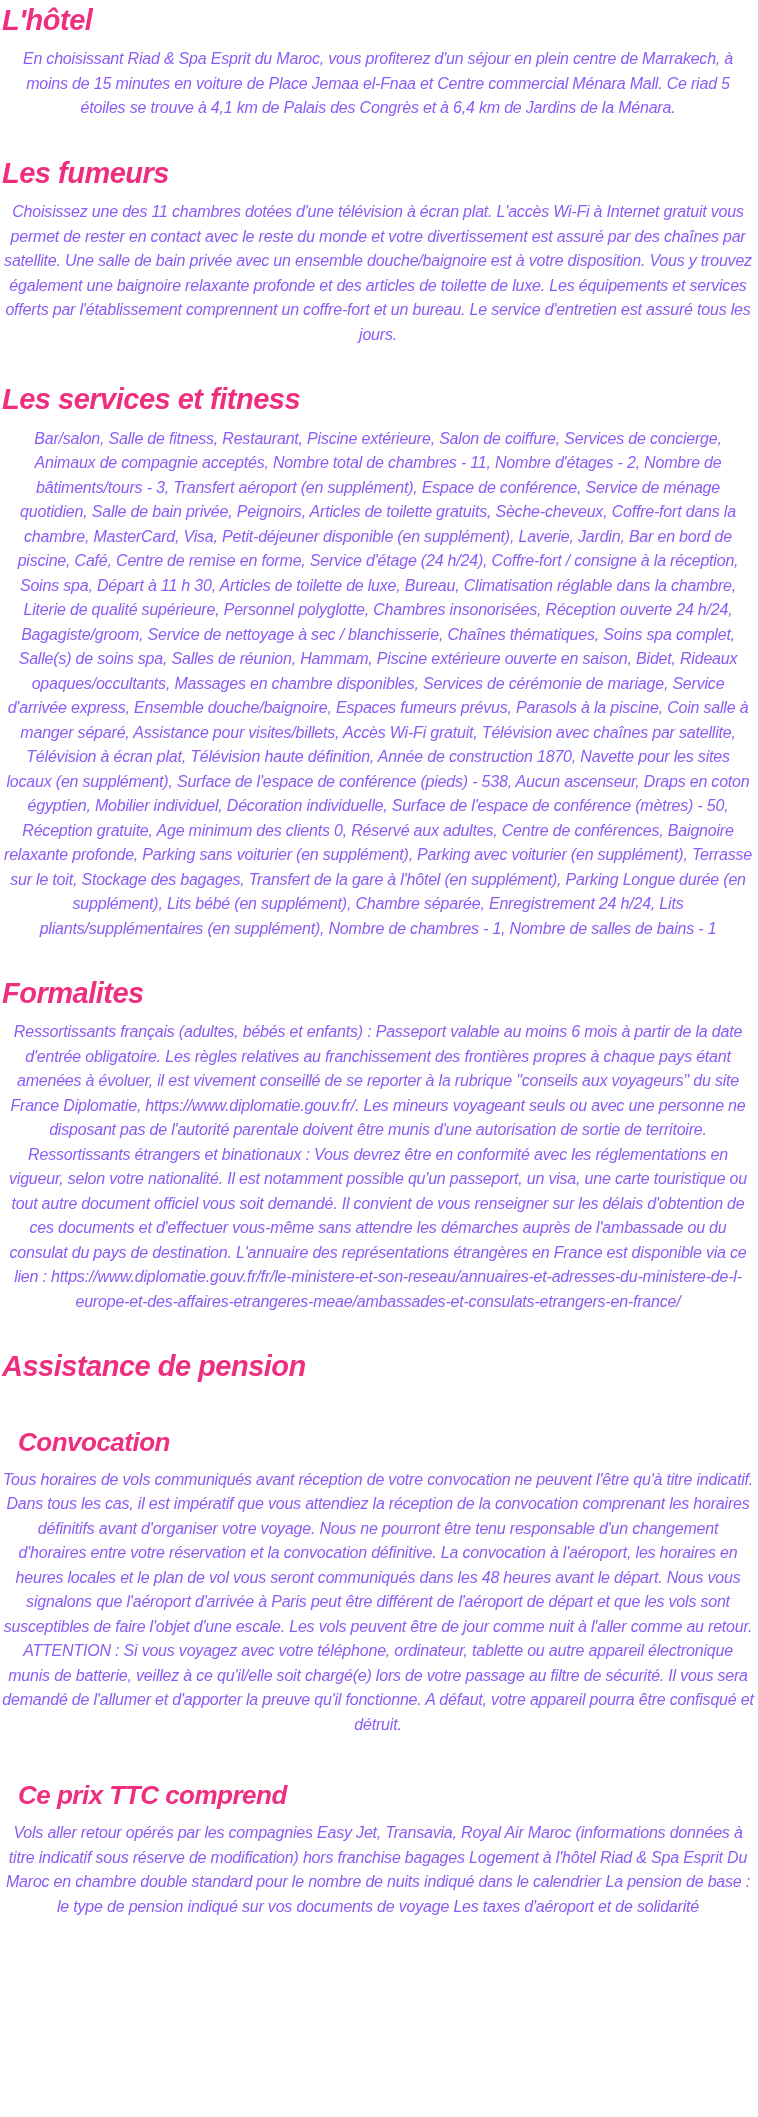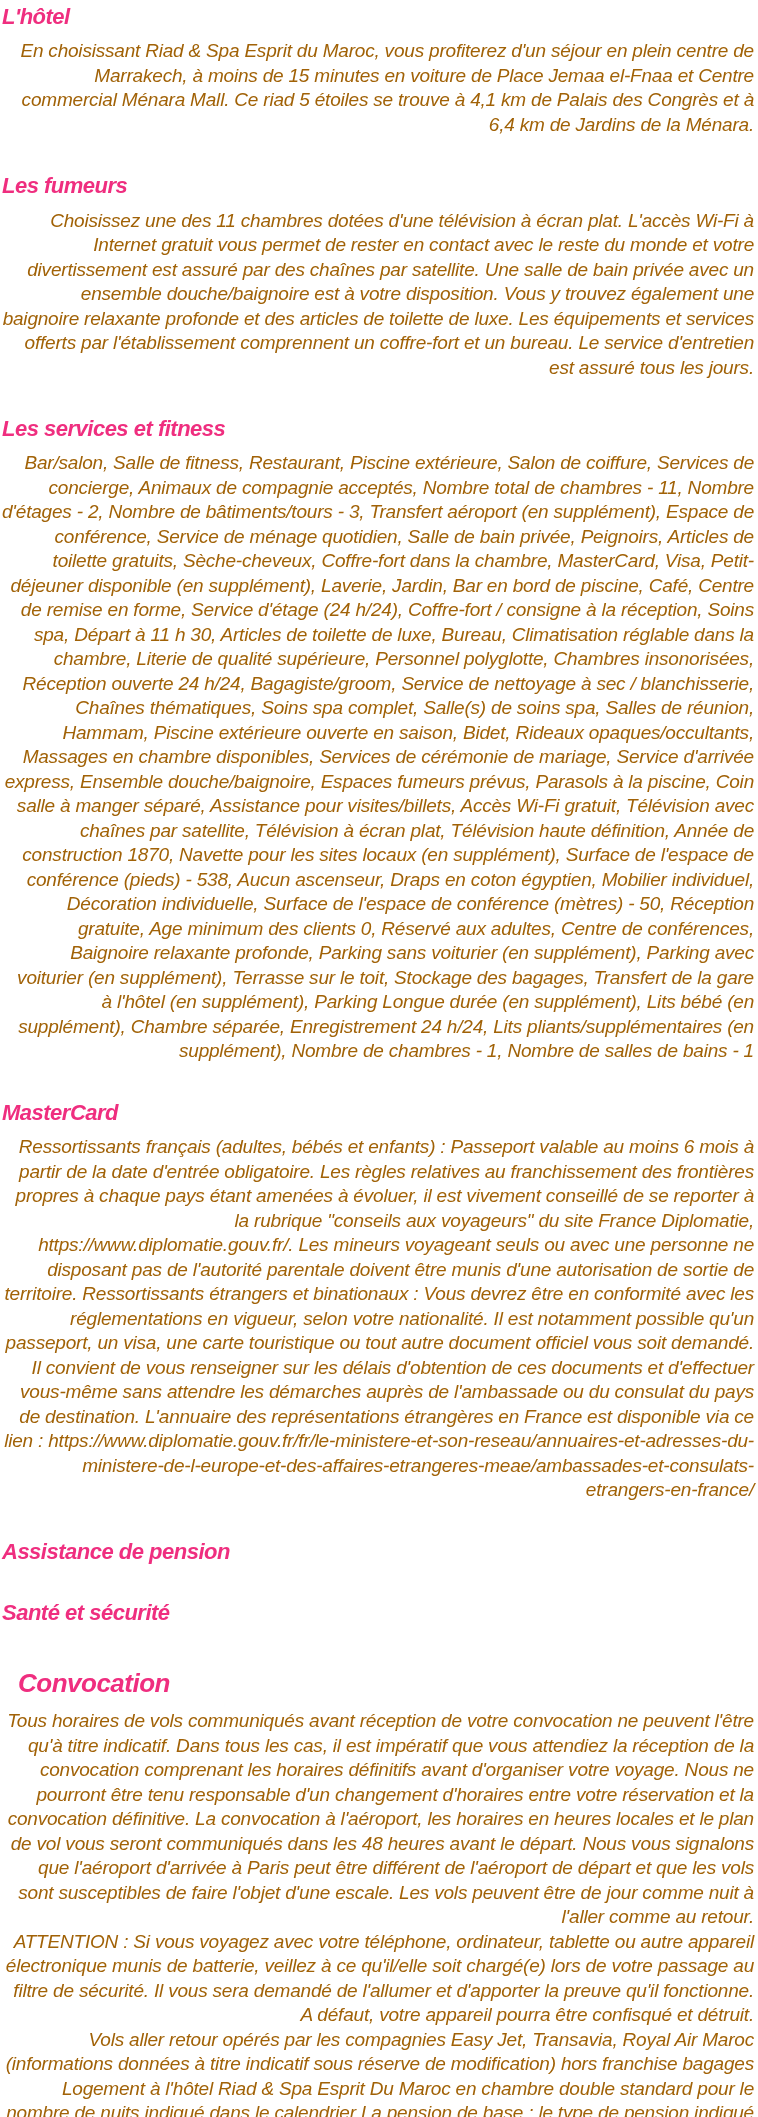--- a/index.html
+++ b/index.html
@@ -16,31 +16,31 @@
   }
   .sec { display: block; }
   .h {
     color: #ef2e7f;
     font-style: italic;
     font-weight: 700;
     letter-spacing: -0.5px;
     margin: 36px 0 10px 0;
     line-height: 1.15;
   }
-  .h.small { font-size: 22px; }
+  .h.small { font-size: 29px; }
   .h.large { font-size: 26px; margin-top: 44px; margin-left: 16px; }
   .sec:first-child .h { margin-top: 2px; }
   .body {
-    color: #a16207;
+    color: #8b5cf6;
     font-style: italic;
-    font-size: 19px;
+    font-size: 16px;
     line-height: 24.5px;
     letter-spacing: -0.2px;
     margin: 0;
-    text-align: right;
+    text-align: center;
   }
 </style>
 </head>
 <body>
 
 <div class="page">
 
   <section class="sec">
     <h2 class="h small">L'hôtel</h2>
     <p class="body">En choisissant Riad &amp; Spa Esprit du Maroc, vous profiterez d'un séjour en plein centre de Marrakech, à moins de 15 minutes en voiture de Place Jemaa el-Fnaa et Centre commercial Ménara Mall. Ce riad 5 étoiles se trouve à 4,1 km de Palais des Congrès et à 6,4 km de Jardins de la Ménara.</p>
@@ -50,38 +50,38 @@
     <h2 class="h small">Les fumeurs</h2>
     <p class="body">Choisissez une des 11 chambres dotées d'une télévision à écran plat. L'accès Wi-Fi à Internet gratuit vous permet de rester en contact avec le reste du monde et votre divertissement est assuré par des chaînes par satellite. Une salle de bain privée avec un ensemble douche/baignoire est à votre disposition. Vous y trouvez également une baignoire relaxante profonde et des articles de toilette de luxe. Les équipements et services offerts par l'établissement comprennent un coffre-fort et un bureau. Le service d'entretien est assuré tous les jours.</p>
   </section>
 
   <section class="sec">
     <h2 class="h small">Les services et fitness</h2>
     <p class="body">Bar/salon, Salle de fitness, Restaurant, Piscine extérieure, Salon de coiffure, Services de concierge, Animaux de compagnie acceptés, Nombre total de chambres - 11, Nombre d'étages - 2, Nombre de bâtiments/tours - 3, Transfert aéroport (en supplément), Espace de conférence, Service de ménage quotidien, Salle de bain privée, Peignoirs, Articles de toilette gratuits, Sèche-cheveux, Coffre-fort dans la chambre, MasterCard, Visa, Petit-déjeuner disponible (en supplément), Laverie, Jardin, Bar en bord de piscine, Café, Centre de remise en forme, Service d'étage (24 h/24), Coffre-fort / consigne à la réception, Soins spa, Départ à 11 h 30, Articles de toilette de luxe, Bureau, Climatisation réglable dans la chambre, Literie de qualité supérieure, Personnel polyglotte, Chambres insonorisées, Réception ouverte 24 h/24, Bagagiste/groom, Service de nettoyage à sec / blanchisserie, Chaînes thématiques, Soins spa complet, Salle(s) de soins spa, Salles de réunion, Hammam, Piscine extérieure ouverte en saison, Bidet, Rideaux opaques/occultants, Massages en chambre disponibles, Services de cérémonie de mariage, Service d'arrivée express, Ensemble douche/baignoire, Espaces fumeurs prévus, Parasols à la piscine, Coin salle à manger séparé, Assistance pour visites/billets, Accès Wi-Fi gratuit, Télévision avec chaînes par satellite, Télévision à écran plat, Télévision haute définition, Année de construction 1870, Navette pour les sites locaux (en supplément), Surface de l'espace de conférence (pieds) - 538, Aucun ascenseur, Draps en coton égyptien, Mobilier individuel, Décoration individuelle, Surface de l'espace de conférence (mètres) - 50, Réception gratuite, Age minimum des clients 0, Réservé aux adultes, Centre de conférences, Baignoire relaxante profonde, Parking sans voiturier (en supplément), Parking avec voiturier (en supplément), Terrasse sur le toit, Stockage des bagages, Transfert de la gare à l'hôtel (en supplément), Parking Longue durée (en supplément), Lits bébé (en supplément), Chambre séparée, Enregistrement 24 h/24, Lits pliants/supplémentaires (en supplément), Nombre de chambres - 1, Nombre de salles de bains - 1</p>
   </section>
 
   <section class="sec">
-    <h2 class="h small">MasterCard</h2>
+    <h2 class="h small">Formalites</h2>
     <p class="body">Ressortissants français (adultes, bébés et enfants) : Passeport valable au moins 6 mois à partir de la date d'entrée obligatoire. Les règles relatives au franchissement des frontières propres à chaque pays étant amenées à évoluer, il est vivement conseillé de se reporter à la rubrique "conseils aux voyageurs" du site France Diplomatie, https://www.diplomatie.gouv.fr/. Les mineurs voyageant seuls ou avec une personne ne disposant pas de l'autorité parentale doivent être munis d'une autorisation de sortie de territoire. Ressortissants étrangers et binationaux : Vous devrez être en conformité avec les réglementations en vigueur, selon votre nationalité. Il est notamment possible qu'un passeport, un visa, une carte touristique ou tout autre document officiel vous soit demandé. Il convient de vous renseigner sur les délais d'obtention de ces documents et d'effectuer vous-même sans attendre les démarches auprès de l'ambassade ou du consulat du pays de destination. L'annuaire des représentations étrangères en France est disponible via ce lien : https://www.diplomatie.gouv.fr/fr/le-ministere-et-son-reseau/annuaires-et-adresses-du-ministere-de-l-europe-et-des-affaires-etrangeres-meae/ambassades-et-consulats-etrangers-en-france/</p>
   </section>
 
   <section class="sec">
     <h2 class="h small">Assistance de pension</h2>
   </section>
 
   <section class="sec">
-    <h2 class="h small">Santé et sécurité</h2>
   </section>
 
   <section class="sec">
     <h2 class="h large">Convocation</h2>
     <p class="body">Tous horaires de vols communiqués avant réception de votre convocation ne peuvent l'être qu'à titre indicatif. Dans tous les cas, il est impératif que vous attendiez la réception de la convocation comprenant les horaires définitifs avant d'organiser votre voyage. Nous ne pourront être tenu responsable d'un changement d'horaires entre votre réservation et la convocation définitive. La convocation à l'aéroport, les horaires en heures locales et le plan de vol vous seront communiqués dans les 48 heures avant le départ. Nous vous signalons que l'aéroport d'arrivée à Paris peut être différent de l'aéroport de départ et que les vols sont susceptibles de faire l'objet d'une escale. Les vols peuvent être de jour comme nuit à l'aller comme au retour.</p>
   </section>
 
   <section class="sec">
     <p class="body">ATTENTION : Si vous voyagez avec votre téléphone, ordinateur, tablette ou autre appareil électronique munis de batterie, veillez à ce qu'il/elle soit chargé(e) lors de votre passage au filtre de sécurité. Il vous sera demandé de l'allumer et d'apporter la preuve qu'il fonctionne. A défaut, votre appareil pourra être confisqué et détruit.</p>
   </section>
 
   <section class="sec">
+    <h2 class="h large">Ce prix TTC comprend</h2>
     <p class="body">Vols aller retour opérés par les compagnies Easy Jet, Transavia, Royal Air Maroc (informations données à titre indicatif sous réserve de modification) hors franchise bagages Logement à l'hôtel Riad &amp; Spa Esprit Du Maroc en chambre double standard pour le nombre de nuits indiqué dans le calendrier La pension de base : le type de pension indiqué sur vos documents de voyage Les taxes d'aéroport et de solidarité</p>
   </section>
 
 </div>
 
 </body></html>

